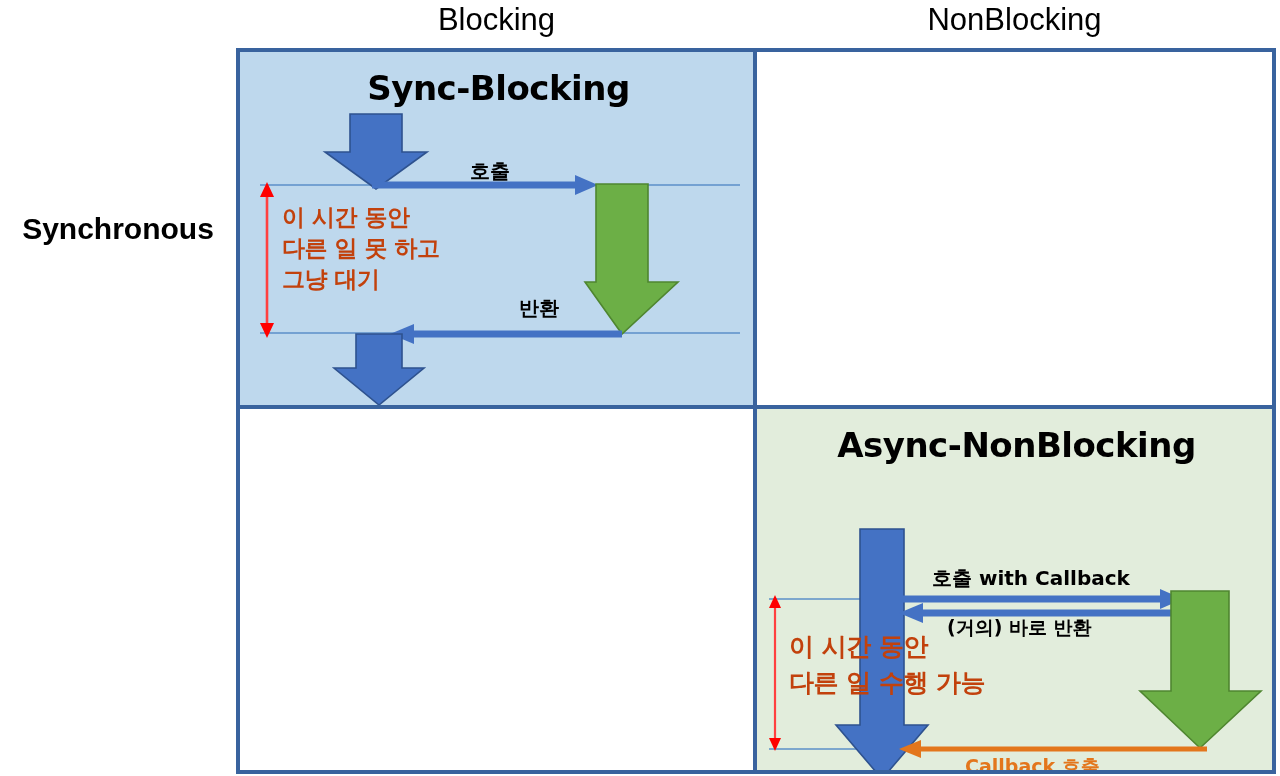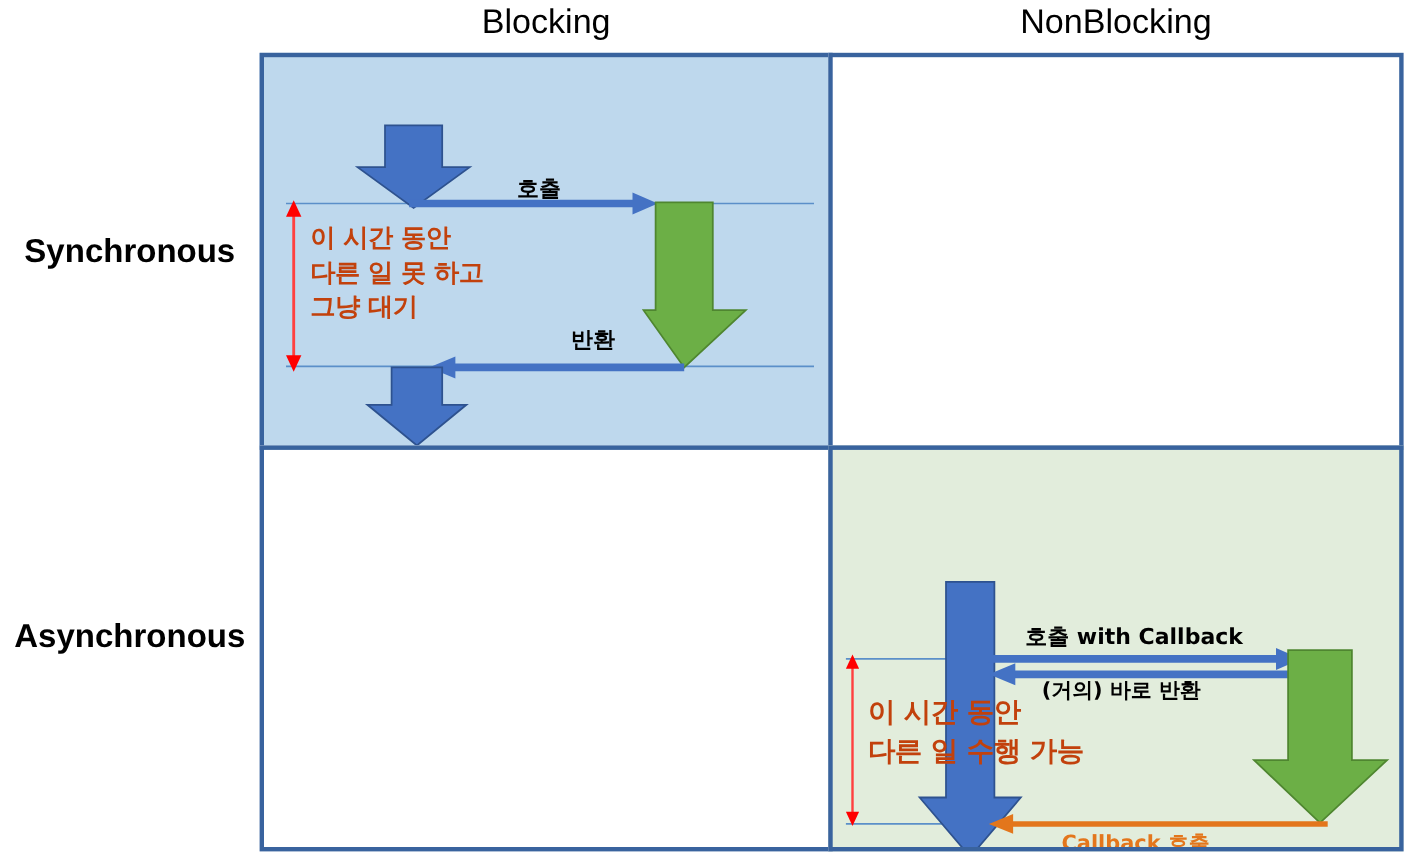--- a/index.html
+++ b/index.html
@@ -96,26 +96,26 @@
 </style>
 </head>
 <body>
 
 <div class="stage">
 
   <div class="col-label" style="left:236px;top:2px;width:521px;">Blocking</div>
   <div class="col-label" style="left:753px;top:2px;width:523px;">NonBlocking</div>
 
   <div class="row-label" style="left:0px;top:212px;width:236px;">Synchronous</div>
-  <div class="row-label" style="left:0px;top:562px;width:236px;">Asynchronous</div>
 
   <div class="matrix">
 
     <div class="cell cell-sb">
 
+      <div class="q-title" style="left:0px;top:16px;width:517px;text-align:center;">Sync-Blocking</div>
 
       <svg class="shape" style="left:0px;top:0px;" width="520" height="360">
         <line x1="20" y1="133" x2="500" y2="133" stroke="#5B8FC9" stroke-width="1.5"></line>
         <line x1="20" y1="281" x2="500" y2="281" stroke="#5B8FC9" stroke-width="1.5"></line>
       </svg>
 
       <svg class="shape" style="left:84px;top:62px;" width="104" height="76">
         <polygon points="26,0 78,0 78,38 103,38 52,75 1,38 26,38" fill="#4472C4" stroke="#2E528F" stroke-width="1.6"></polygon>
       </svg>
 
@@ -153,20 +153,21 @@
     <div class="cell cell-snb">
       <div class="q-title" style="left:0px;top:16px;width:519px;text-align:center;"></div>
     </div>
 
     <div class="cell cell-ab">
       <div class="q-title" style="left:0px;top:16px;width:517px;text-align:center;"></div>
     </div>
 
     <div class="cell cell-anb">
 
+      <div class="q-title" style="left:0px;top:16px;width:519px;text-align:center;">Async-NonBlocking</div>
 
       <svg class="shape" style="left:0px;top:0px;" width="520" height="368">
         <line x1="12" y1="190" x2="160" y2="190" stroke="#5B8FC9" stroke-width="1.5"></line>
         <line x1="12" y1="340" x2="160" y2="340" stroke="#5B8FC9" stroke-width="1.5"></line>
       </svg>
 
       <svg class="shape" style="left:85px;top:120px;" width="130" height="252">
         <polygon points="18,0 62,0 62,196 86,196 40,250 -6,196 18,196" fill="#4472C4" stroke="#2E528F" stroke-width="1.6"></polygon>
       </svg>
 

